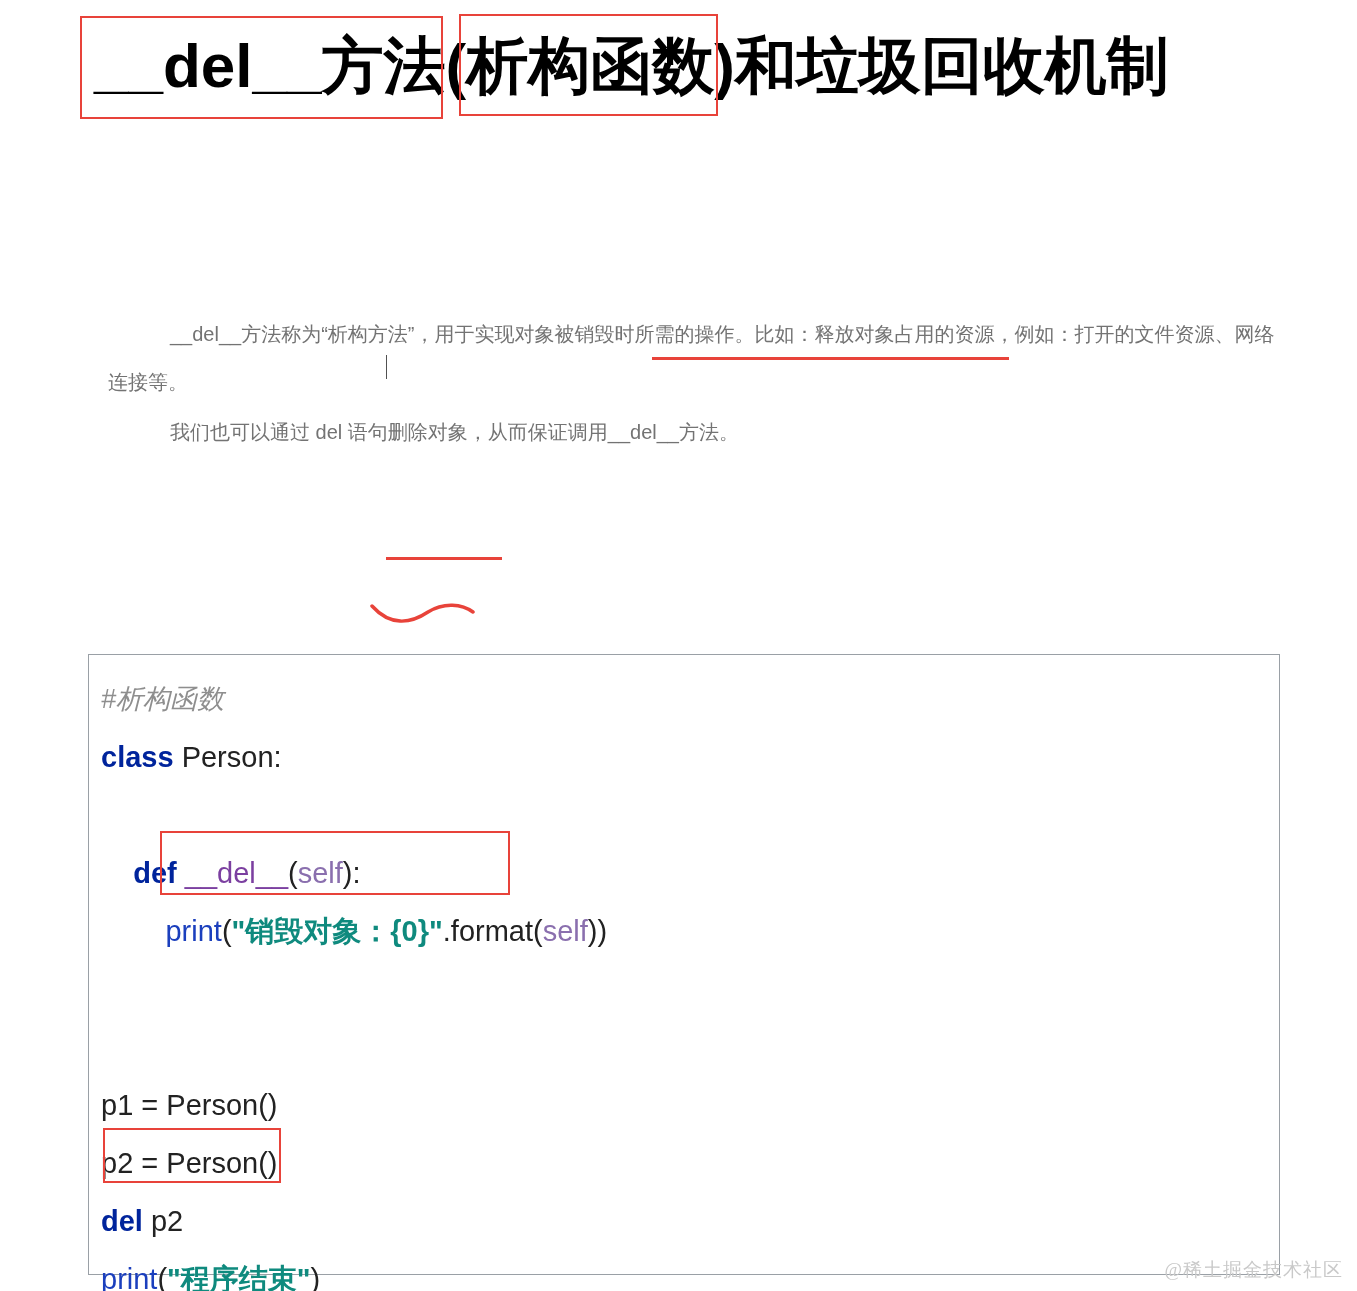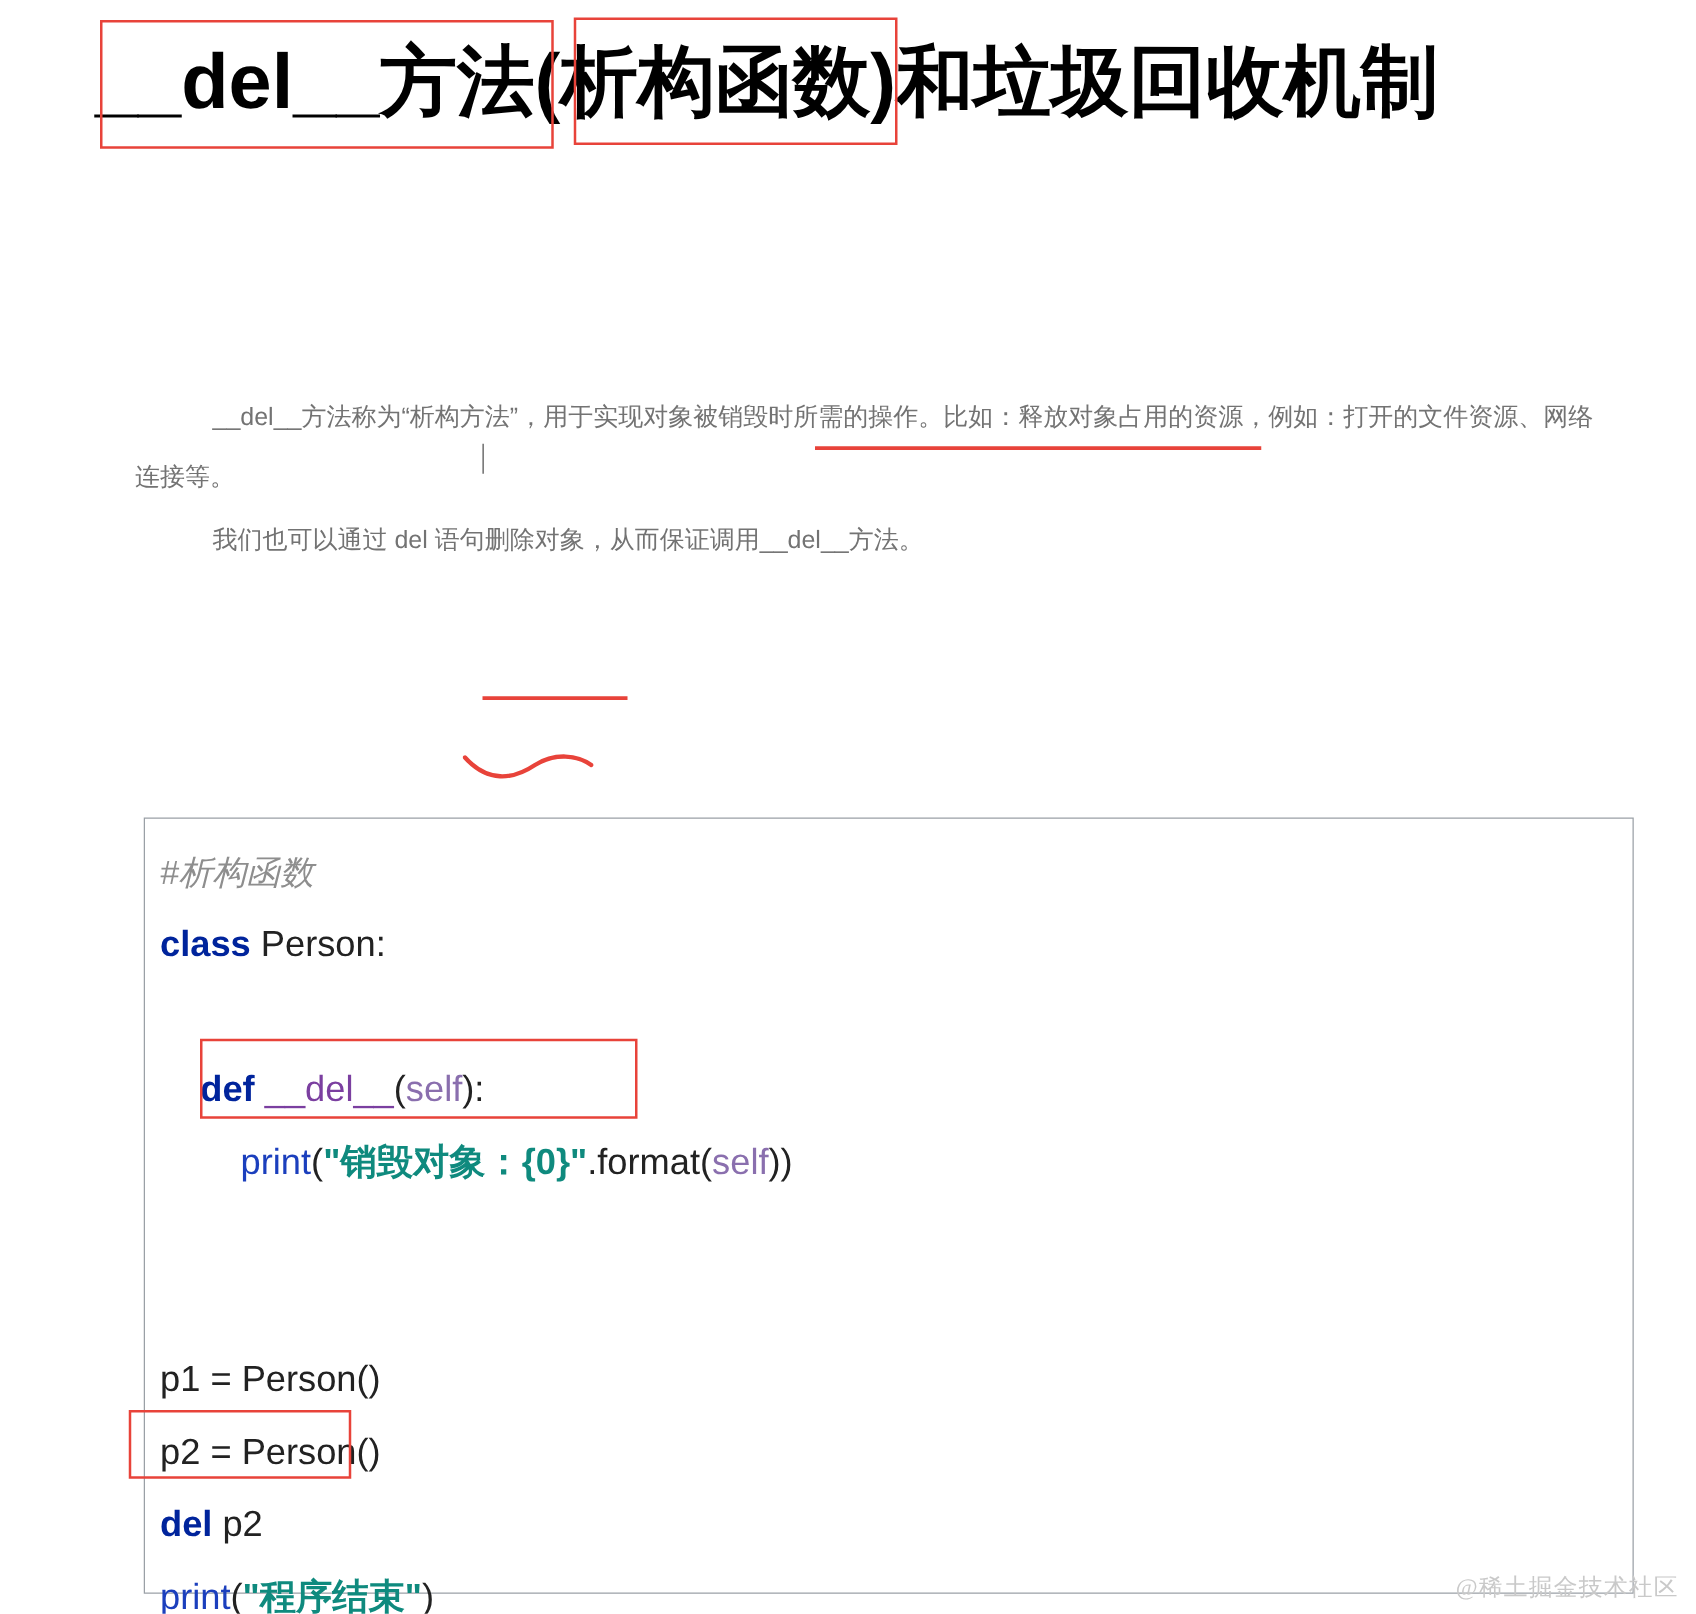--- a/index.html
+++ b/index.html
@@ -12,21 +12,21 @@
     height: 1291px;
     position: relative;
     font-family: "Liberation Sans", sans-serif;
     color: #000000;
     overflow: hidden;
   }
 
   
   .title-wrap {
     position: absolute;
-    left: 76px;
+    left: 94px;
     top: 22px;
     width: 1200px;
     height: 90px;
   }
   .title-text {
     font-size: 62px;
     font-weight: bold;
     letter-spacing: 0px;
     line-height: 88px;
     white-space: nowrap;
@@ -97,21 +97,21 @@
     top: 355px;
     width: 1px;
     height: 24px;
     background: #333;
     opacity: .85;
   }
 
   
   .code-box {
     position: absolute;
-    left: 115px;
+    left: 88px;
     top: 654px;
     width: 1192px;
     height: 621px;
     border: 1.5px solid #9aa0a6;
     box-sizing: border-box;
     background: #ffffff;
   }
   .code {
     position: absolute;
     left: 12px;

